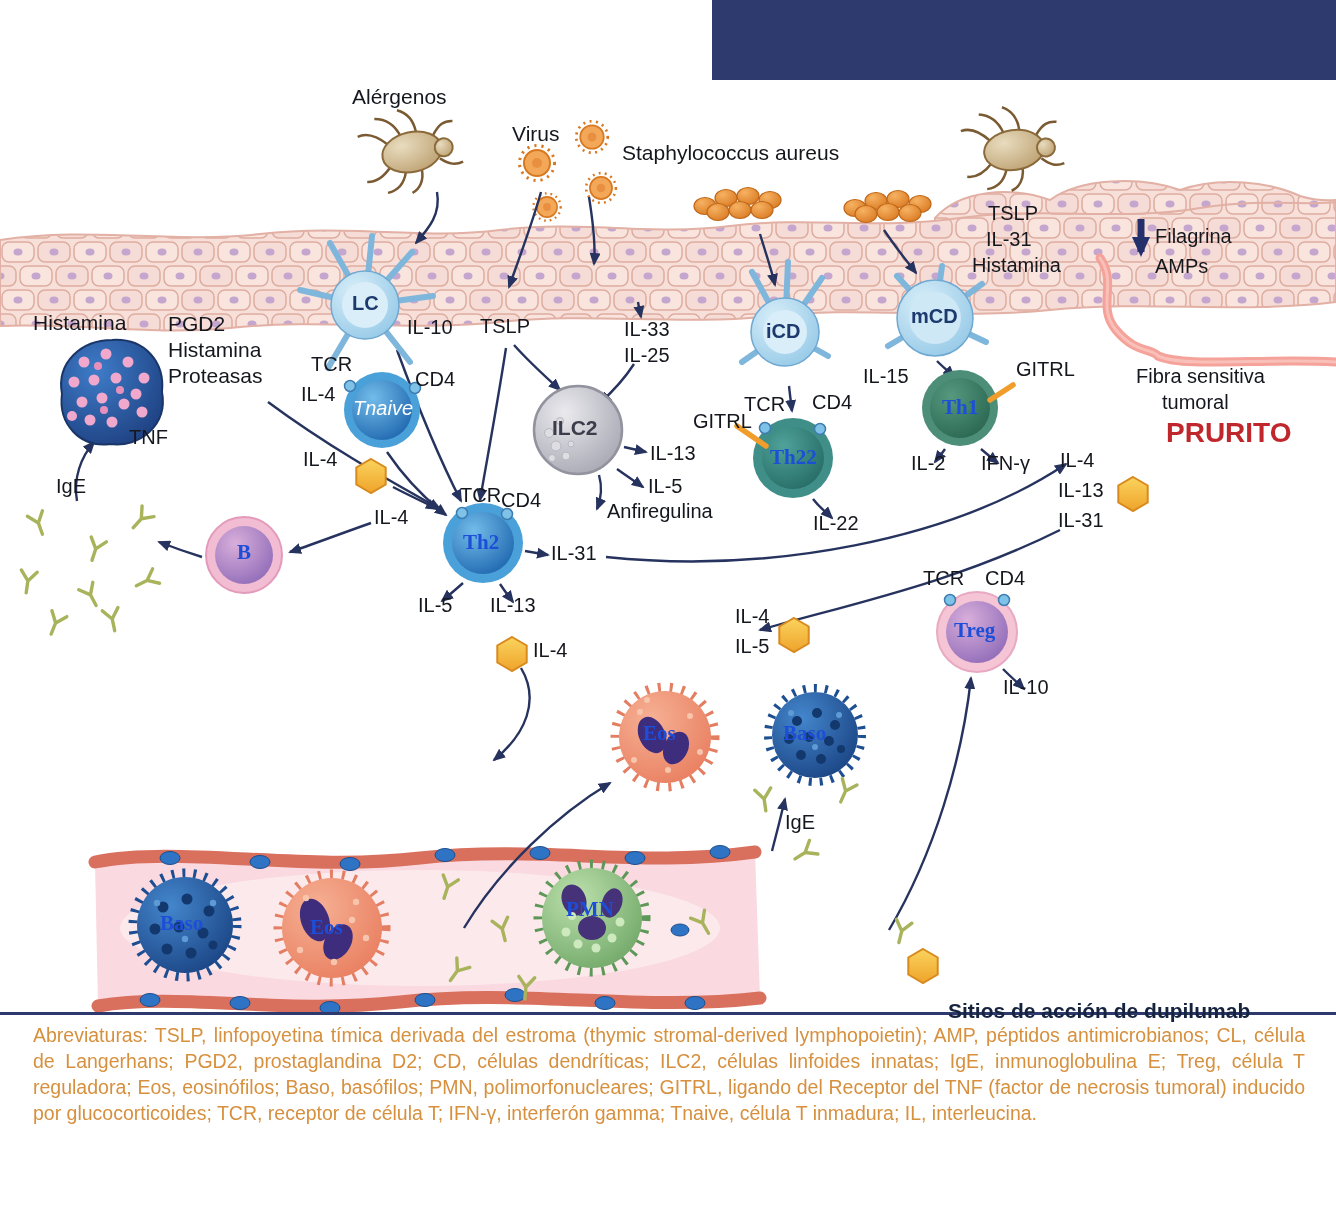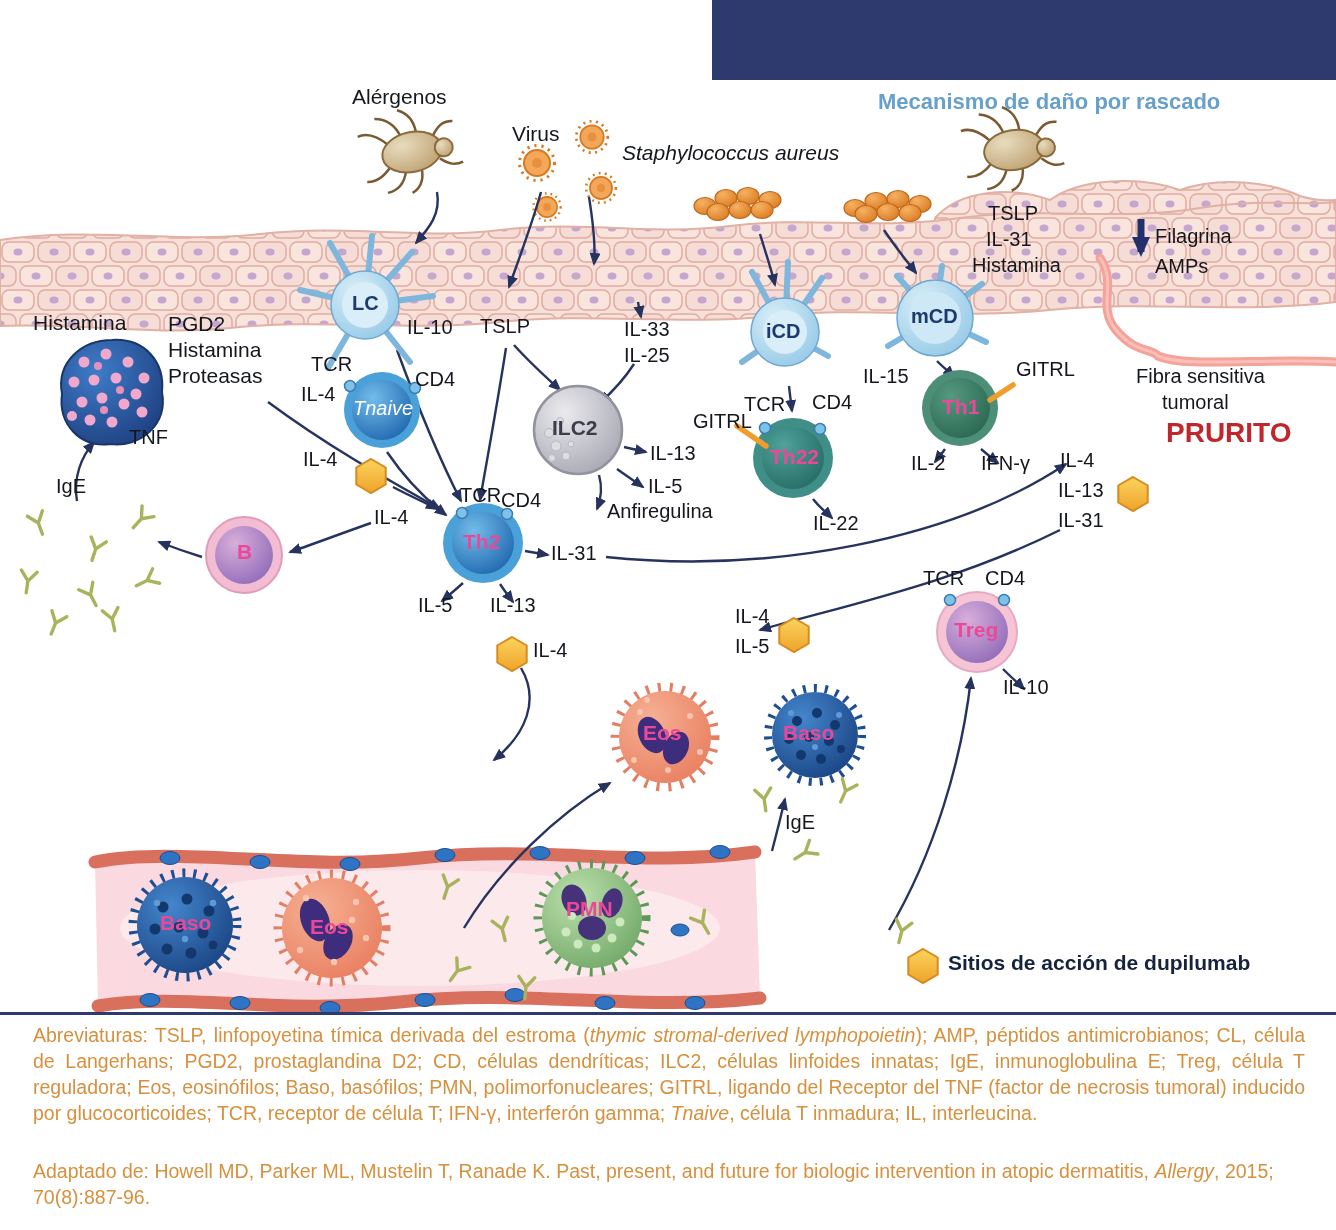--- a/index.html
+++ b/index.html
@@ -3,28 +3,28 @@
 <meta charset="utf-8">
 <style>
   html,body{margin:0;padding:0;background:#ffffff;}
   .stage{position:relative;width:1336px;height:1230px;background:#ffffff;overflow:hidden;
          font-family:"Liberation Sans", sans-serif;}
   .art{position:absolute;left:0;top:0;z-index:1;}
   .title{position:absolute;left:30px;top:16px;z-index:3;font-size:34px;font-weight:700;color:#E0832F;white-space:nowrap;}
   .banner{position:absolute;left:712px;top:0;width:624px;height:80px;background:#2E3A6E;z-index:2;}
   .lbl{position:absolute;z-index:4;white-space:nowrap;font-size:20px;color:#15171E;line-height:1.05;}
   .s21{font-size:21px;}
-  .it{font-style:italic;}
-  .c-white{color:#ec4899;font-weight:700;}
+  .it{}
+  .c-white{color:#1d4ed8;font-weight:700;font-family:Liberation Serif, serif;}
   .c-whitei{color:#ffffff;font-style:italic;}
   .c-navy{color:#1C3A6E;font-weight:700;}
   .c-dark{color:#3C3C4A;font-weight:700;}
   .c-blue{color:#67A0CB;font-weight:700;font-size:22px;}
   .c-red{color:#C0272D;font-weight:700;font-size:28px;}
-  .c-legend{color:#16233F;font-weight:700;font-size:21px;}
+  .c-legend{color:#16233F;font-weight:700;font-size:21px;margin-top:48px;}
   .divider{position:absolute;left:0;top:1012px;width:1336px;height:3px;background:#2E3A6E;z-index:3;}
   .abbr{position:absolute;left:33px;top:1022px;width:1272px;z-index:3;font-size:19.5px;line-height:1.34;
         color:#D6903E;text-align:justify;margin:0;}
   .adapt{position:absolute;left:33px;top:1158px;width:1272px;z-index:3;font-size:19.5px;line-height:1.34;
         color:#D6903E;text-align:left;margin:0;}
 </style>
 </head>
 <body>
 
 <div class="stage">
@@ -463,21 +463,20 @@
       <use href="#absym" transform="translate(846,790) rotate(24)"></use>
       <use href="#absym" transform="translate(806,852) rotate(58)"></use>
       <use href="#absym" transform="translate(702,922) rotate(-30)"></use>
       <use href="#absym" transform="translate(902,930) rotate(14)"></use>
     </g>
   </svg>
 
   <span class="lbl s21" style="left:352px;top:86px">Alérgenos</span>
   <span class="lbl s21" style="left:512px;top:123px">Virus</span>
   <span class="lbl s21 it" style="left:622px;top:142px">Staphylococcus aureus</span>
-  <span class="lbl c-blue" style="left:878px;top:90px">Mecanismo de daño por rascado</span>
 
   <span class="lbl" style="left:988px;top:203px">TSLP</span>
   <span class="lbl" style="left:986px;top:229px">IL-31</span>
   <span class="lbl" style="left:972px;top:255px">Histamina</span>
   <span class="lbl" style="left:1155px;top:226px">Filagrina</span>
   <span class="lbl" style="left:1155px;top:256px">AMPs</span>
 
   <span class="lbl s21" style="left:33px;top:312px">Histamina</span>
   <span class="lbl s21" style="left:168px;top:313px">PGD2</span>
   <span class="lbl s21" style="left:168px;top:339px">Histamina</span>
@@ -545,15 +544,14 @@
   <span class="lbl" style="left:785px;top:812px">IgE</span>
 
   <span class="lbl c-white s21" style="left:160px;top:912px">Baso</span>
   <span class="lbl c-white s21" style="left:310px;top:916px">Eos</span>
   <span class="lbl c-white s21" style="left:566px;top:898px">PMN</span>
 
   <span class="lbl c-legend" style="left:948px;top:952px">Sitios de acción de dupilumab</span>
 
   <div class="divider"></div>
   <p class="abbr"><span>Abreviaturas: TSLP, linfopoyetina tímica derivada del estroma (</span><span class="it">thymic stromal-derived lymphopoietin</span><span>); AMP, péptidos antimicrobianos; CL, célula de Langerhans; PGD2, prostaglandina D2; CD, células dendríticas; ILC2, células linfoides innatas; IgE, inmunoglobulina E; Treg, célula T reguladora; Eos, eosinófilos; Baso, basófilos; PMN, polimorfonucleares; GITRL, ligando del Receptor del TNF (factor de necrosis tumoral) inducido por glucocorticoides; TCR, receptor de célula T; IFN-γ, interferón gamma; </span><span class="it">Tnaive</span><span>, célula T inmadura; IL, interleucina.</span></p>
-  <p class="adapt"><span>Adaptado de: Howell MD, Parker ML, Mustelin T, Ranade K. Past, present, and future for biologic intervention in atopic dermatitis, </span><span class="it">Allergy</span><span>, 2015; 70(8):887-96.</span></p>
 
 </div>
 
 </body></html>

